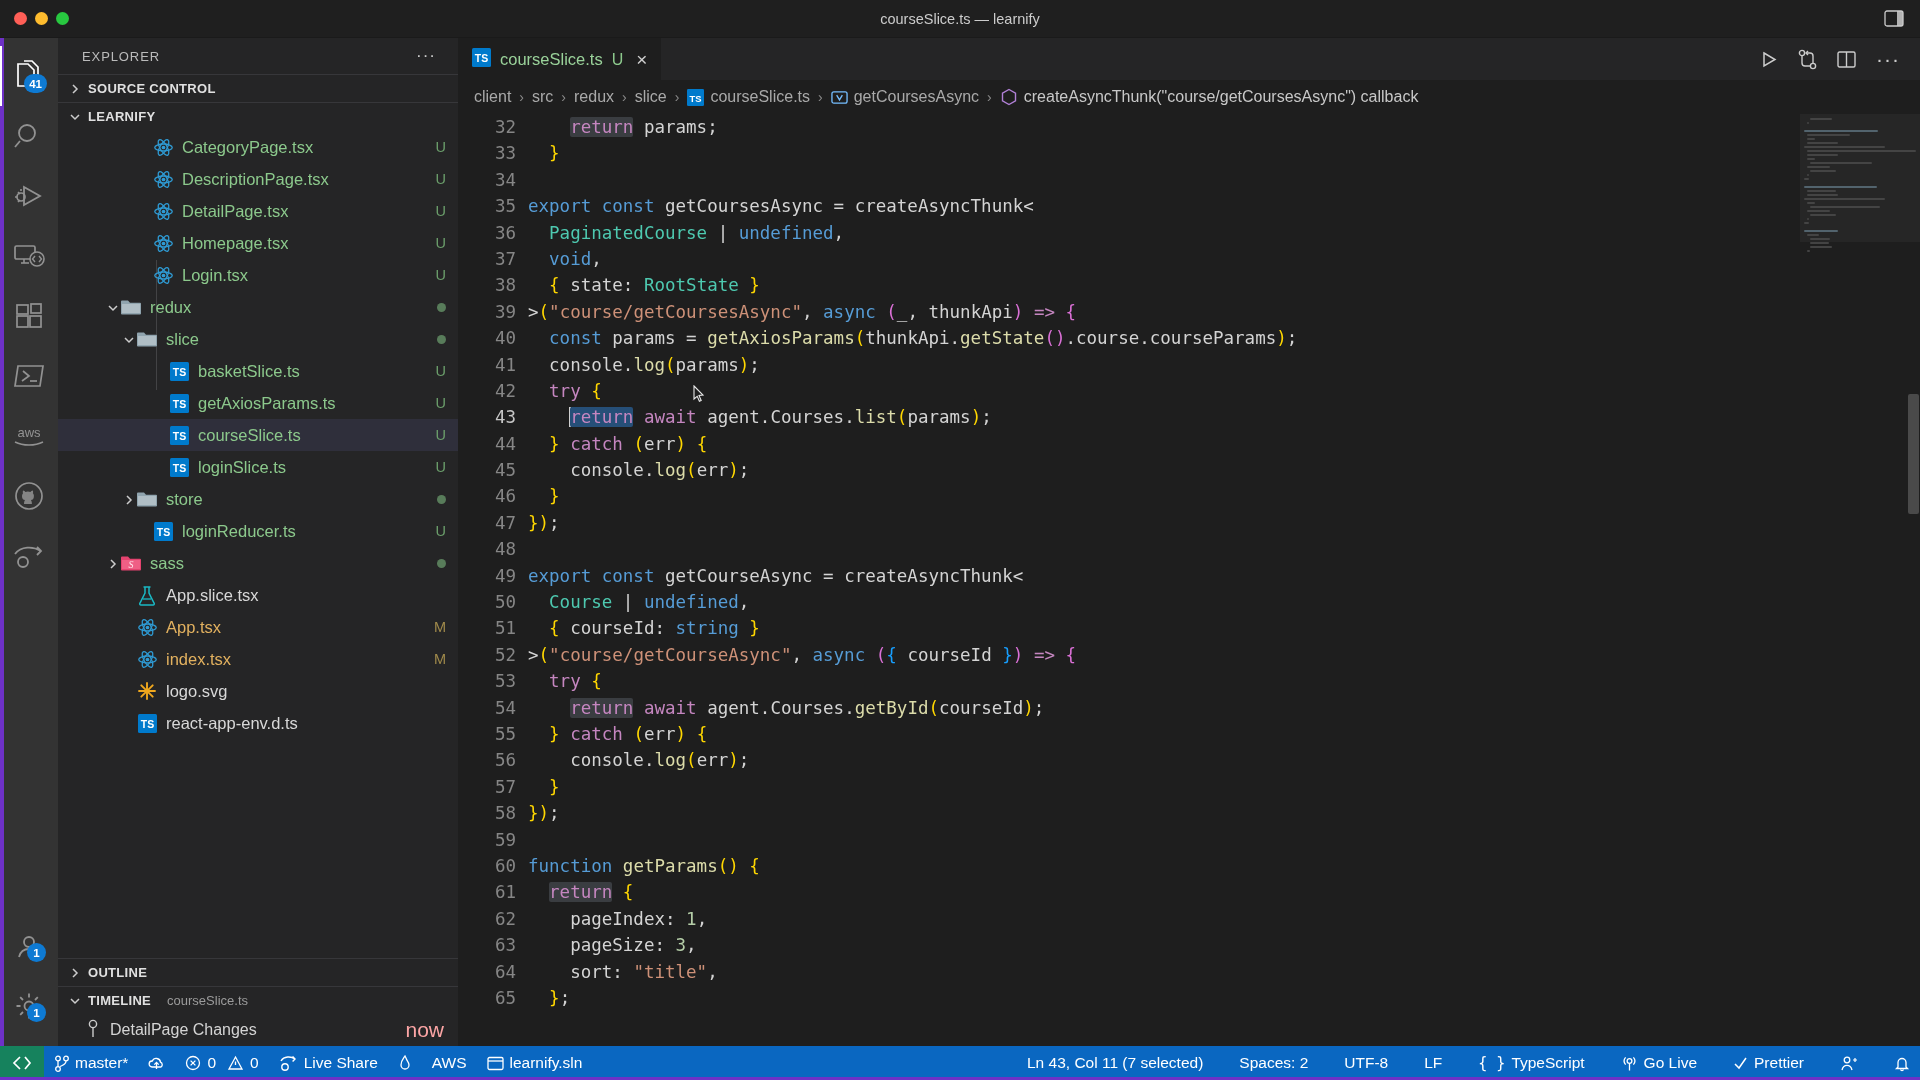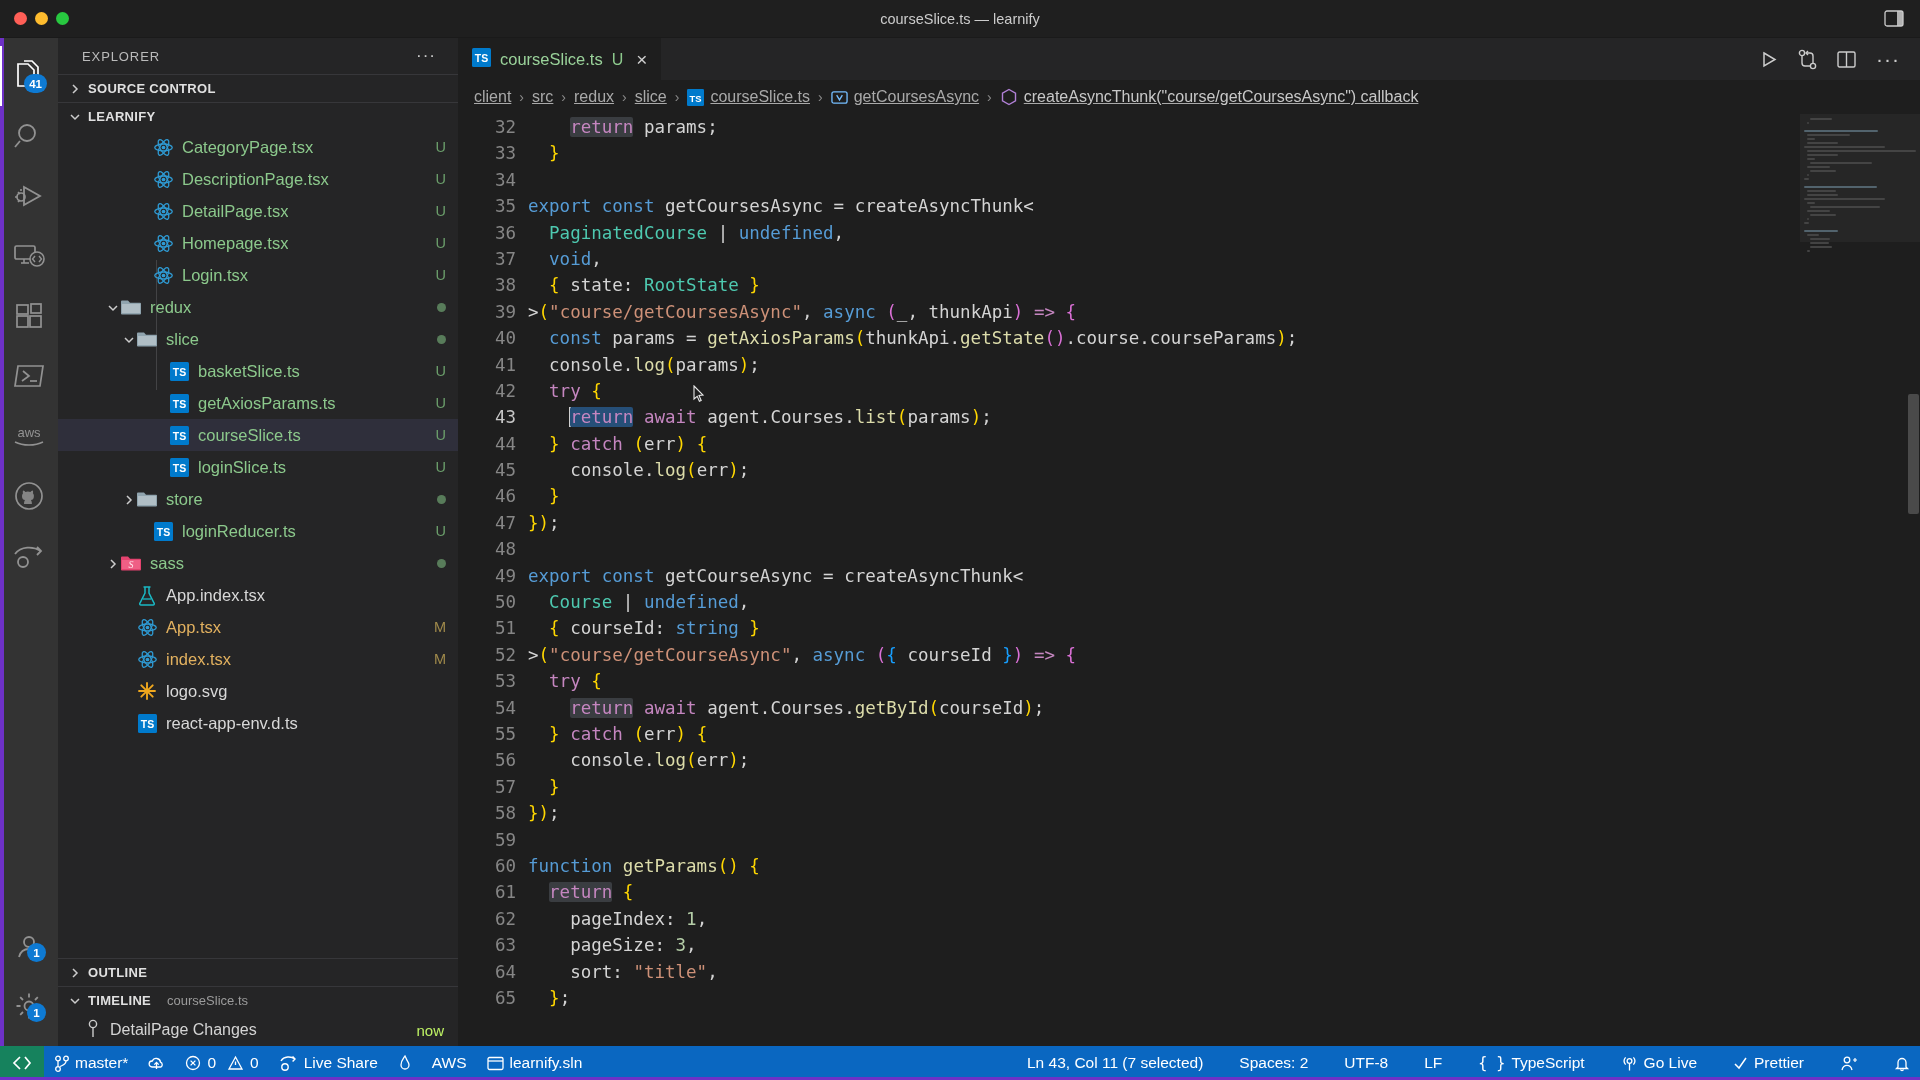--- a/index.html
+++ b/index.html
@@ -72,40 +72,40 @@
   }
   .row.selected { background:#2f2f3b; }
   .row .ind { flex:0 0 auto; }
   .row .nm { white-space:nowrap; overflow:hidden; }
   .row .st { margin-left:auto; font-size:14.5px; color:#6b9e6b; padding-left:8px;}
   .row .st.mod { color:#a08a4b; }
   .row .dotstat { margin-left:auto; width:9px; height:9px; border-radius:50%; background:#587c5a;}
   .ficon { width:22px; height:22px; flex:0 0 22px; margin-right:8px; display:flex; align-items:center; justify-content:center;}
   .guide { position:absolute; width:1px; background:#434345; top:0; bottom:0;}
   .tl-row { height:32px; display:flex; align-items:center; font-size:16px; color:#d4d4d4; padding-left:28px; gap:10px;}
-  .tl-row .when { margin-left:auto; color:#bef264; font-size:15px; padding-right:14px;}
+  .tl-row .when { margin-left:auto; color:#fca5a5; font-size:21px; padding-right:14px;}
 
   
   .editor { flex:1; display:flex; flex-direction:column; background:#1e1e1e; min-width:0; }
   .tabsbar { height:42px; background:#252526; display:flex; align-items:stretch; position:relative;}
   .tab {
     display:flex; align-items:center; gap:9px; padding:0 14px 0 14px; background:#1e1e1e;
     font-size:16.5px; color:#9ad29a; border-top:1px solid #1e1e1e; cursor:pointer;
     min-width:0;
   }
   .tab .u { color:#8cc98c; font-size:16px; }
   .tab .x { color:#cfcfcf; font-size:19px; margin-left:4px; line-height:1; }
   .tabs-actions { margin-left:auto; display:flex; align-items:center; gap:20px; padding-right:20px; color:#ccc; }
   .tabs-actions > span { cursor:pointer; display:flex; align-items:center;}
   .breadcrumb {
     height:34px; display:flex; align-items:center; gap:7px; padding-left:16px;
     font-size:16px; color:#a9a9a9; background:#1e1e1e; white-space:nowrap; overflow:hidden;
   }
   .breadcrumb .sep { color:#8a8a8a; font-size:14px; padding:0 1px;}
-  .bc-item { display:flex; align-items:center; gap:6px; cursor:pointer;text-decoration:underline; }
+  .bc-item { display:flex; align-items:center; gap:6px; cursor:pointer; }
   .code-area { flex:1; position:relative; display:flex; overflow:hidden; background:#1e1e1e;}
   .gutter { width:70px; flex:0 0 70px; text-align:right; padding-right:12px; color:#868686; }
   .codecol { flex:1; position:relative; min-width:0; overflow:hidden;}
   .codetext {
     font-family:"DejaVu Sans Mono","Liberation Mono",monospace;
     font-size:17.5px; line-height:26.4px; white-space:pre;
   }
   .gutter .codetext { color:#868686; }
   .ln { display:block; height:26.4px;}
   .cur-line-num { color:#c6c6c6 !important; }
@@ -466,21 +466,21 @@
           </div>
           <div class="row">
             <span class="ind" style="width: 78px;"></span>
             <span class="ficon">
               <svg width="20" height="21" viewBox="0 0 20 21">
                 <path d="M8 2v6L3 18a1.2 1.2 0 0 0 1 2h12a1.2 1.2 0 0 0 1-2l-5-10V2" fill="none" stroke="#1ab8c4" stroke-width="1.5"></path>
                 <line x1="6.5" y1="2" x2="13.5" y2="2" stroke="#1ab8c4" stroke-width="1.5"></line>
                 <path d="M6 14h8" stroke="#1ab8c4" stroke-width="1.3"></path>
               </svg>
             </span>
-            <span class="nm" style="color: rgb(216, 216, 216);">App.index.tsx</span>
+            <span class="nm" style="color: rgb(216, 216, 216);">App.slice.tsx</span>
           </div>
           <div class="row">
             <span class="ind" style="width: 78px;"></span>
             <span class="ficon">
               <svg width="21" height="21" viewBox="0 0 24 24">
                 <g fill="none" stroke="#2f9bd4" stroke-width="1.5">
                   <ellipse cx="12" cy="12" rx="10" ry="4"></ellipse>
                   <ellipse cx="12" cy="12" rx="10" ry="4" transform="rotate(60 12 12)"></ellipse>
                   <ellipse cx="12" cy="12" rx="10" ry="4" transform="rotate(120 12 12)"></ellipse>
                 </g>

